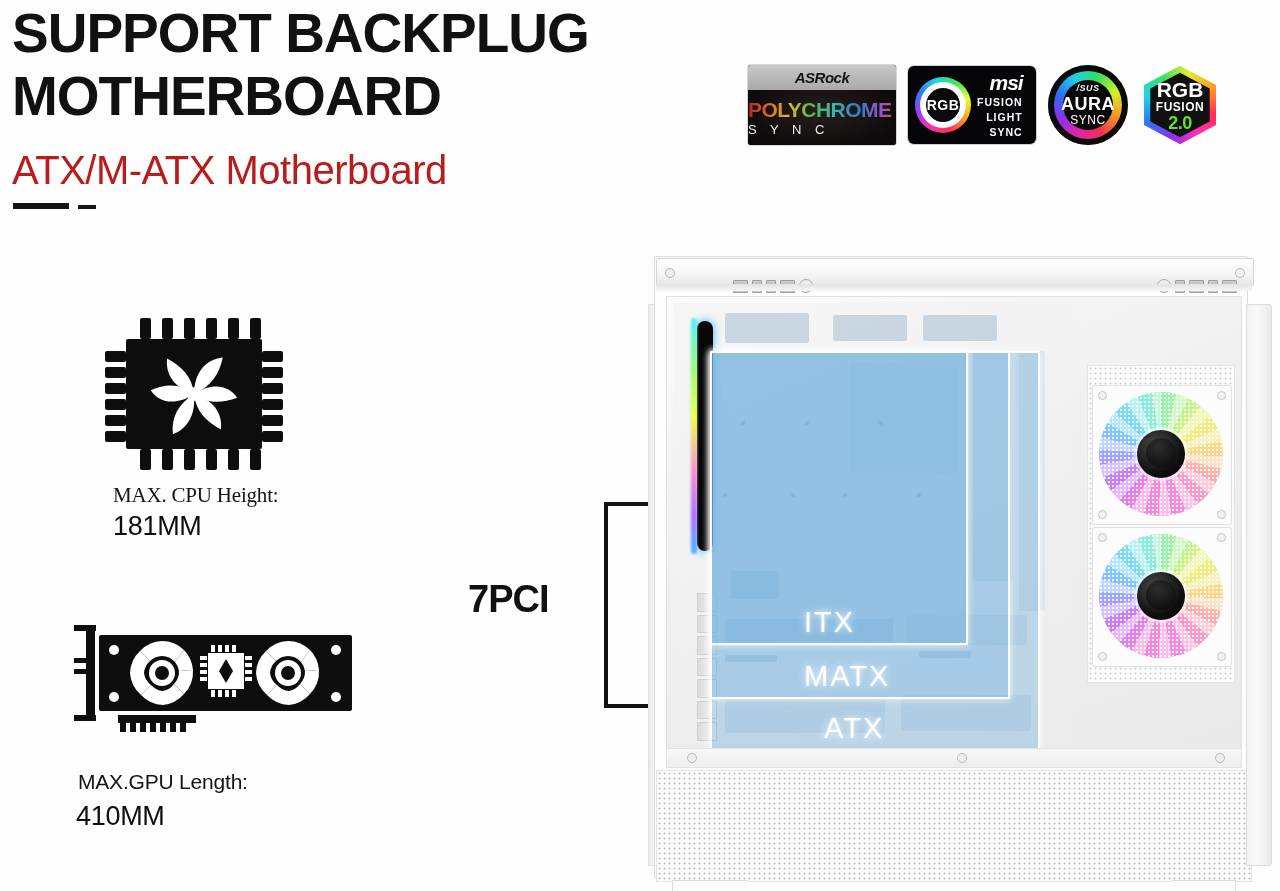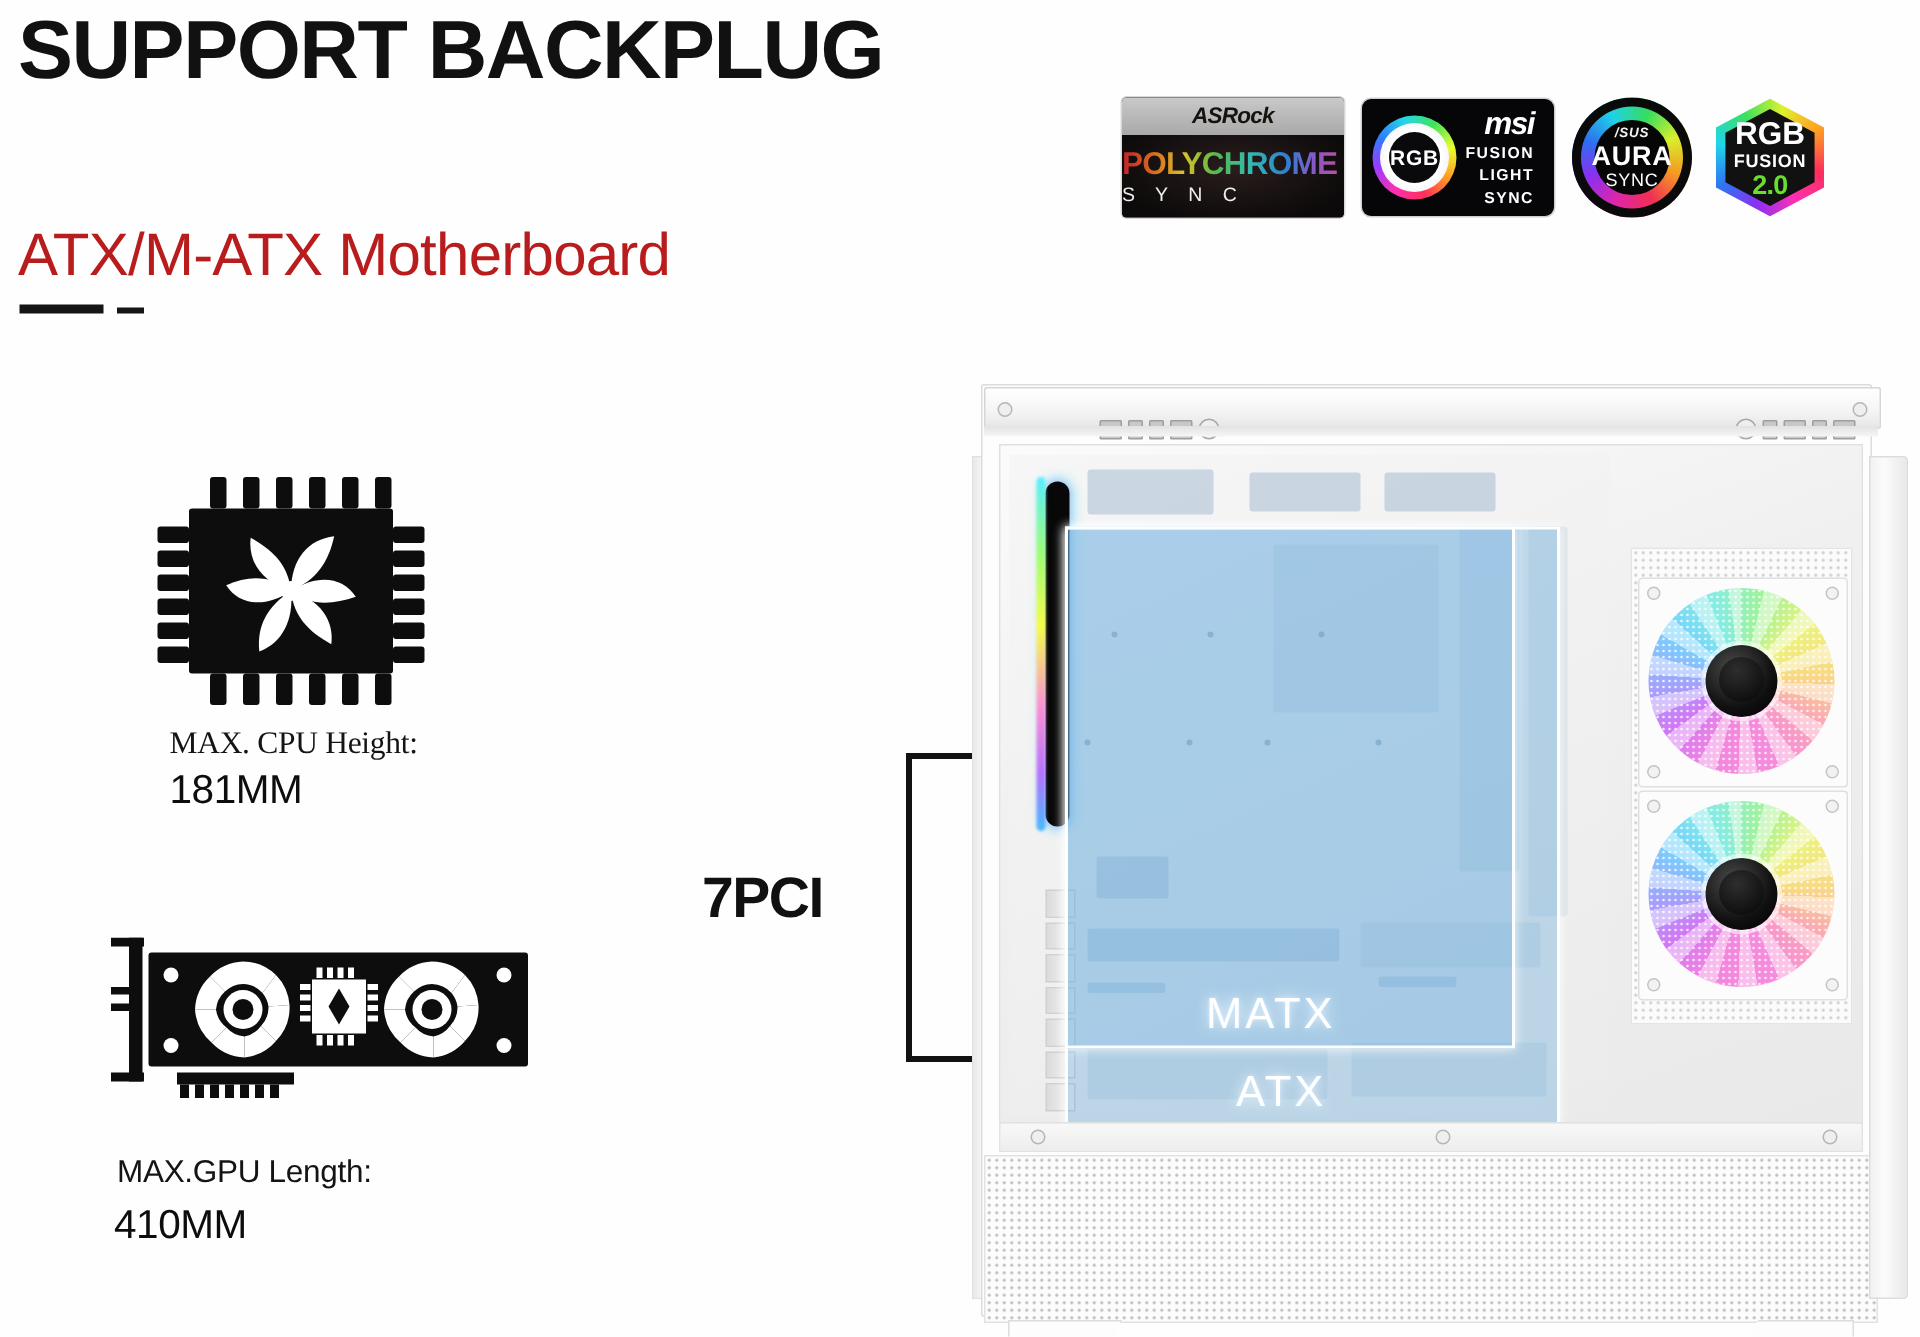--- a/index.html
+++ b/index.html
@@ -257,20 +257,21 @@
   .left-edge{
     position:absolute;left:0px;top:60px;width:8px;height:560px;
     background:linear-gradient(90deg,#e9e9e9,#fafafa);border:1px solid #e0e0e0;
   }
 </style>
 </head>
 <body>
 
 <div class="abs" id="headline">
   <span class="ln">SUPPORT BACKPLUG</span>
+  <span class="ln">MOTHERBOARD</span>
 </div>
 <div class="abs" id="subhead">ATX/M-ATX Motherboard</div>
 <div class="abs" id="rule-long"></div>
 <div class="abs" id="rule-short"></div>
 
 <div class="abs" id="logos">
 
   <div class="logo-asrock">
     <div class="asrock-top">
       <span>ASRock</span>
@@ -496,20 +497,23 @@
         <div class="pci-slot"></div>
       </div>
     </div>
 
     <div class="ff" id="ff-atx" style="left:43px;top:54px;width:330px;height:400px;">
       <span class="ff-label" style="left:112px;bottom:4px;">ATX</span>
     </div>
     <div class="ff" id="ff-matx" style="left:43px;top:54px;width:300px;height:348px;">
       <span class="ff-label" style="left:92px;bottom:4px;">MATX</span>
     </div>
+    <div class="ff" id="ff-itx" style="left:43px;top:54px;width:258px;height:294px;">
+      <span class="ff-label" style="left:92px;bottom:4px;">ITX</span>
+    </div>
 
     <div class="fan-bay">
       <div class="mesh"></div>
       <div class="fan" style="top:20px;">
         <div class="ring"></div>
         <div class="blades"></div>
         <div class="dots"></div>
         <div class="hub"></div>
         <div class="cscr" style="left:5px;top:5px;"></div>
         <div class="cscr" style="right:5px;top:5px;"></div>

